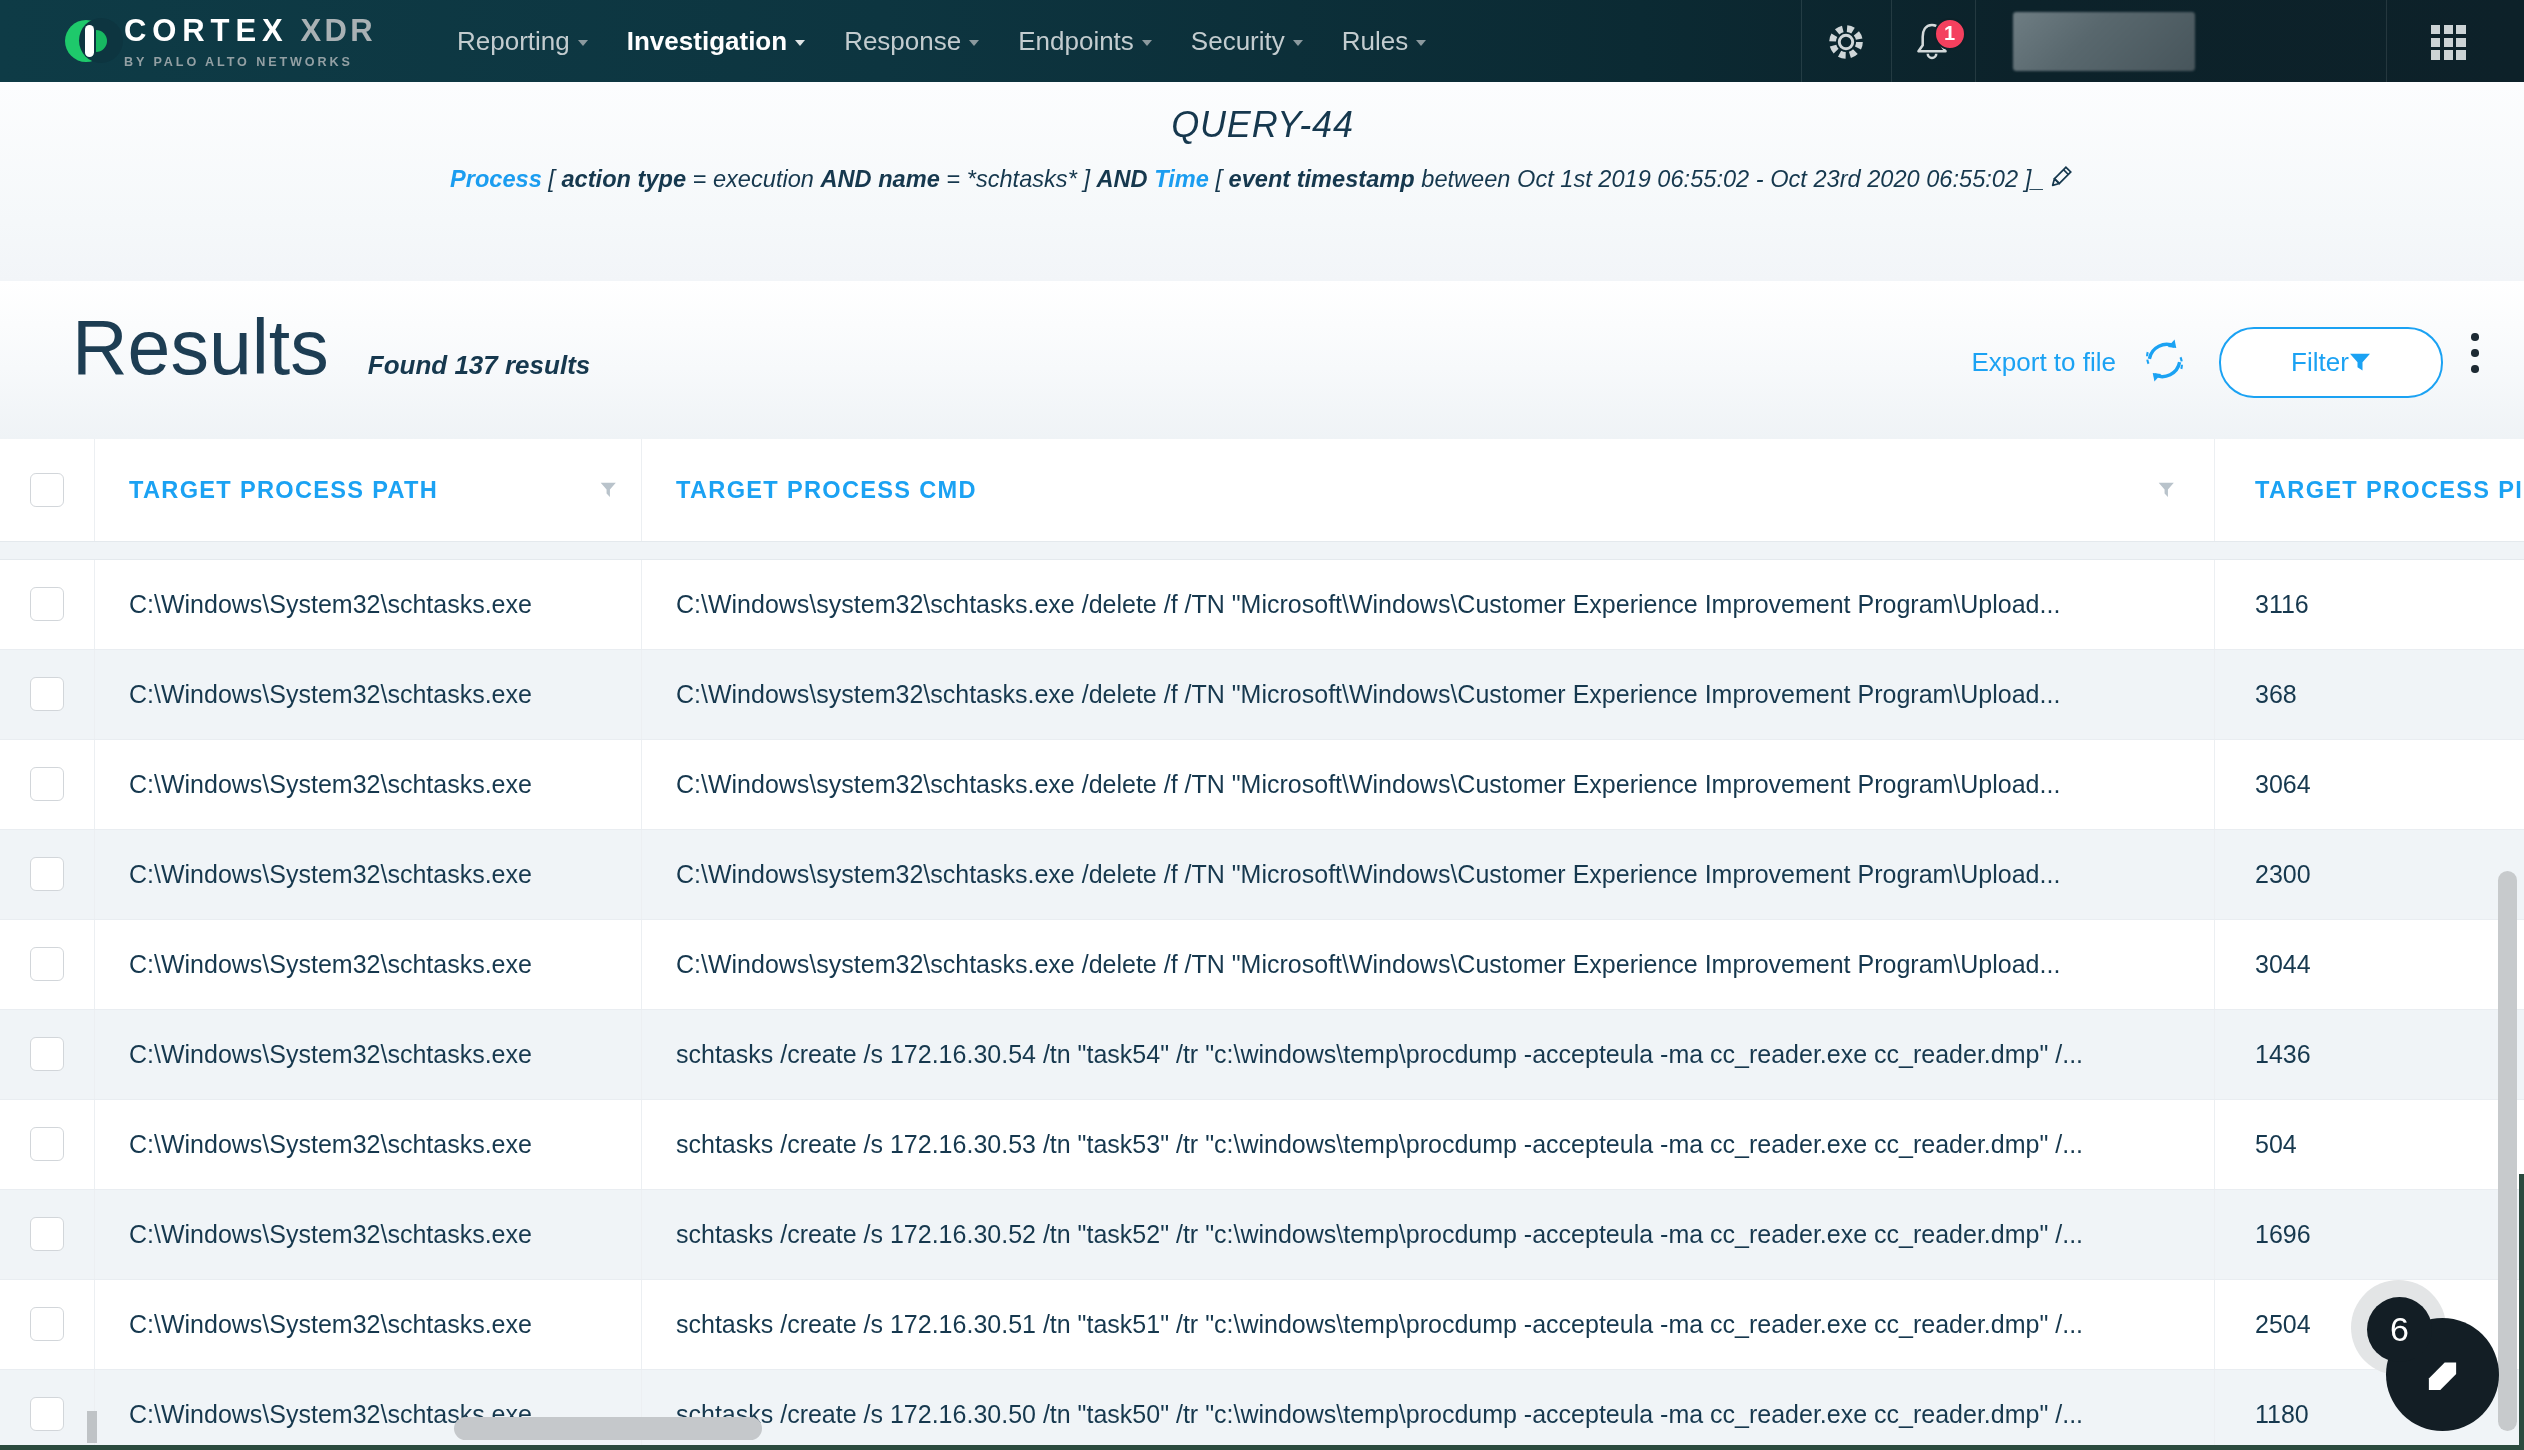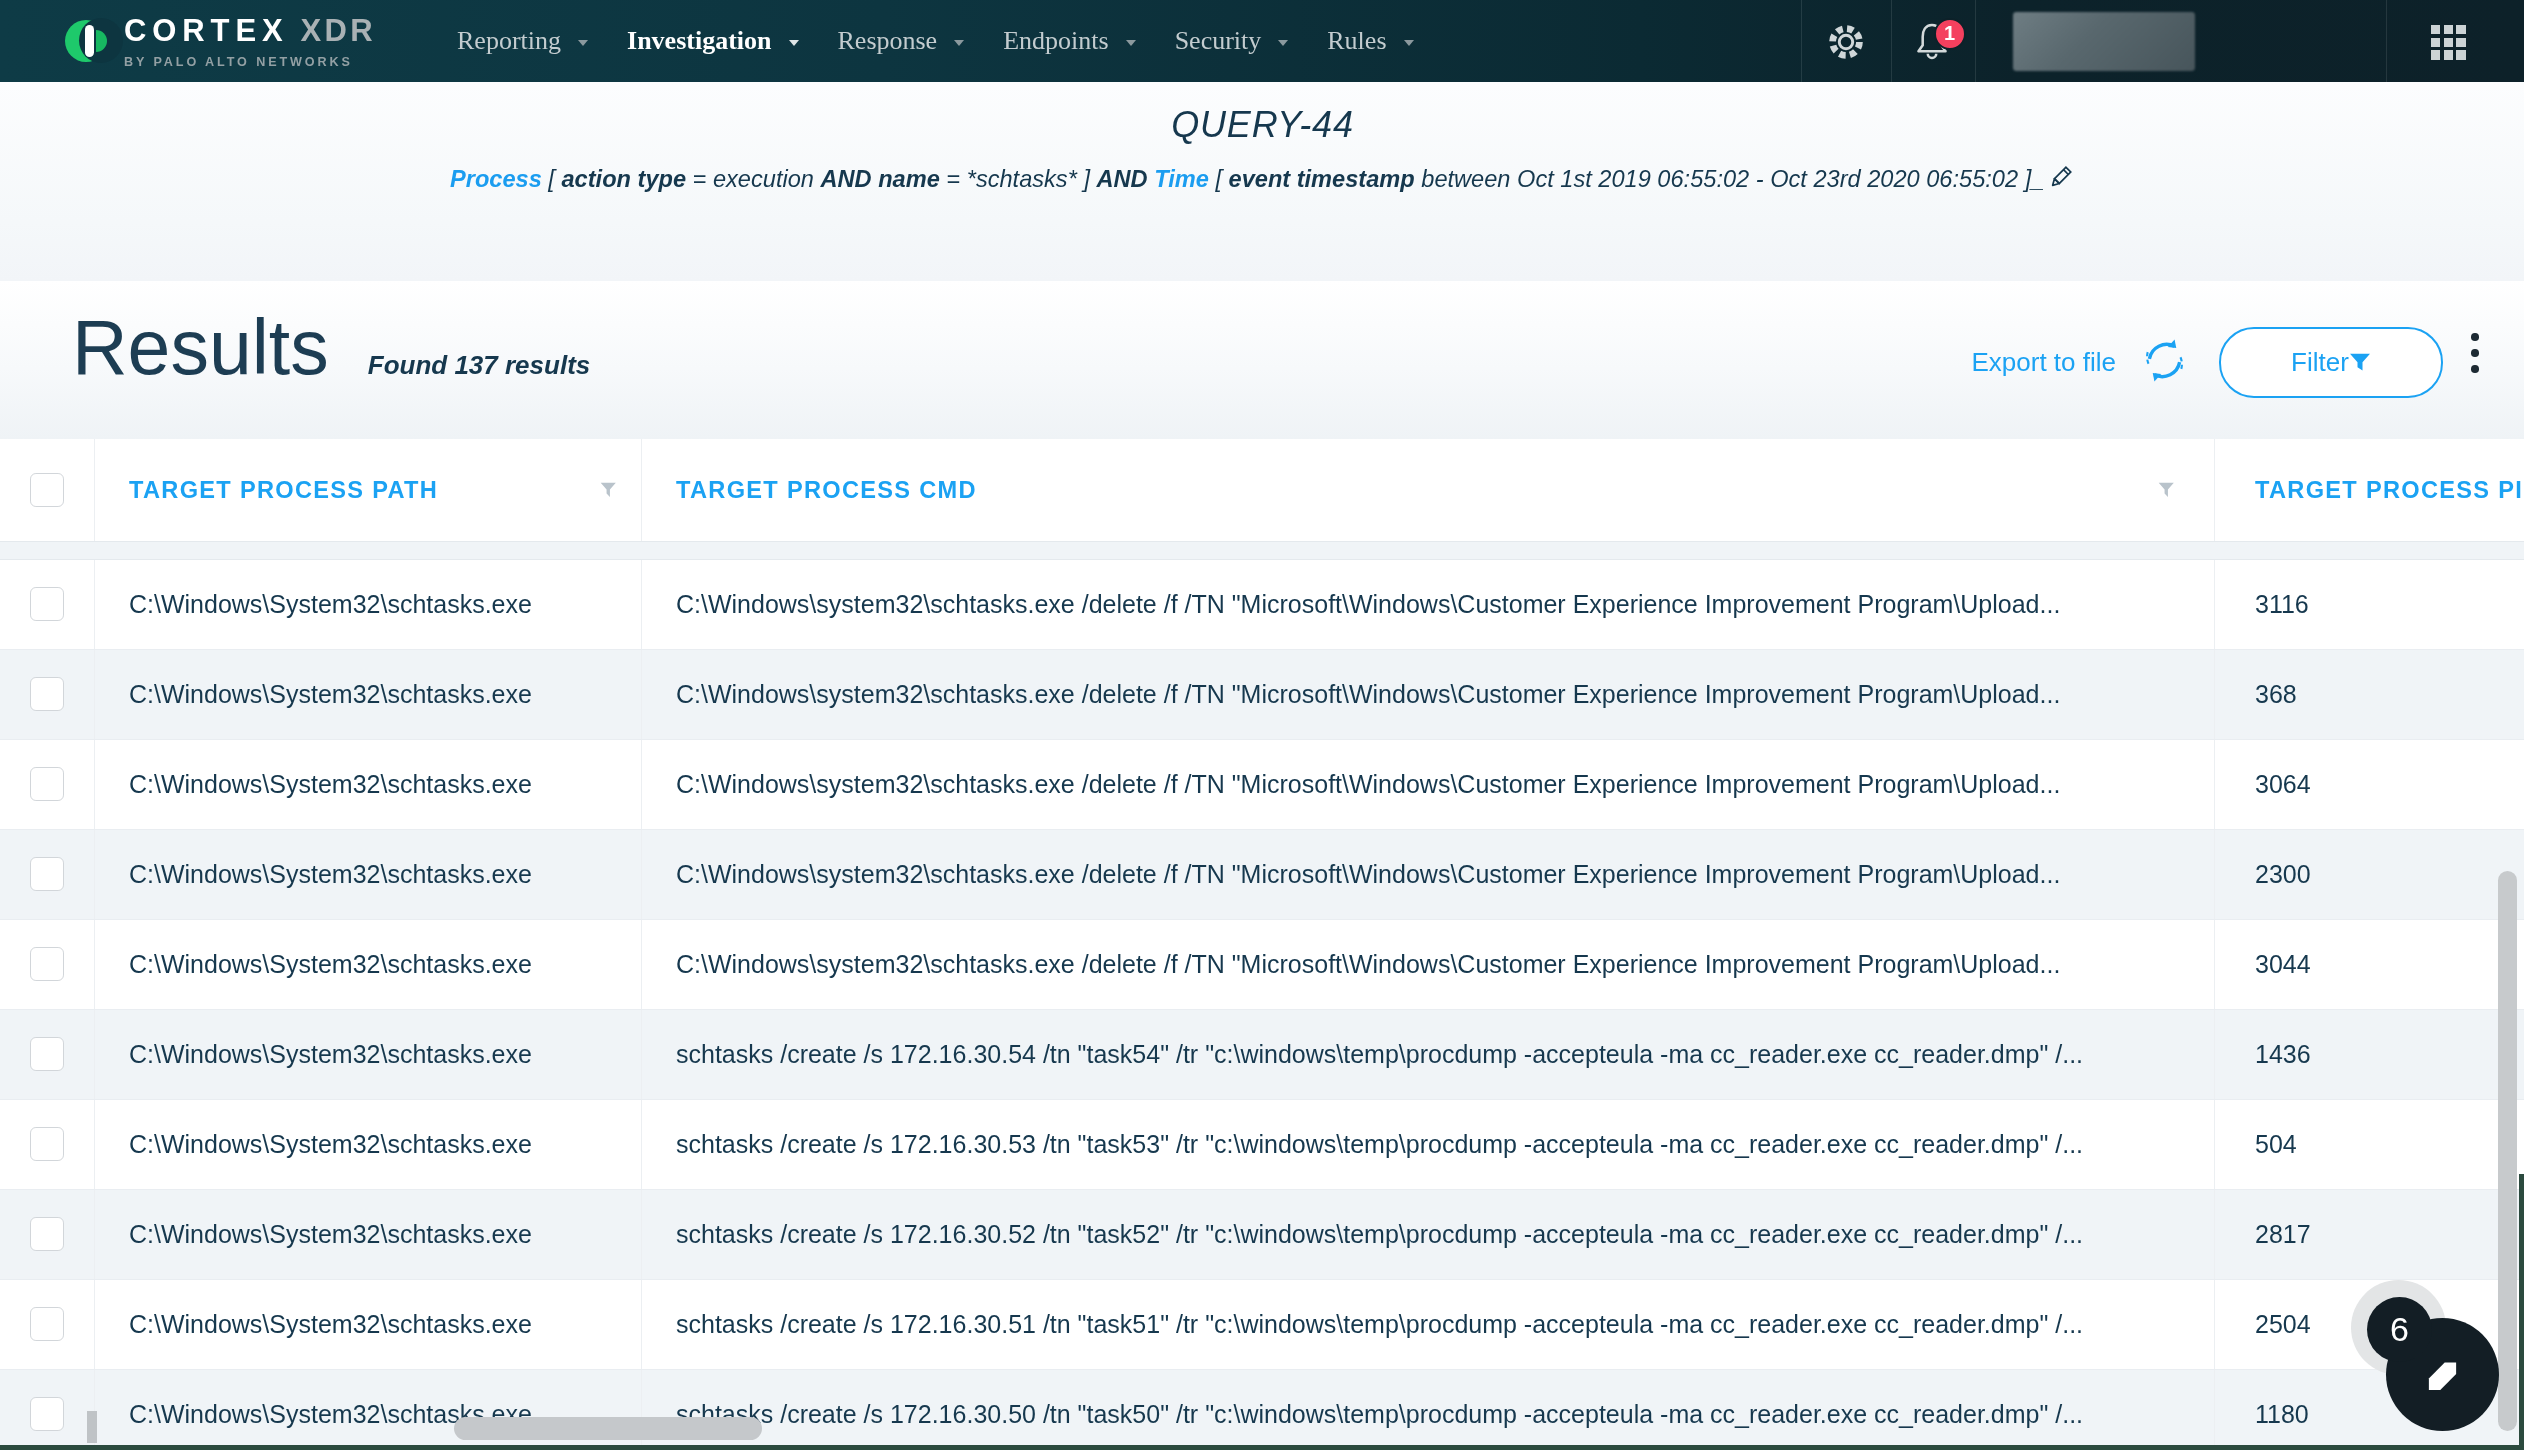--- a/index.html
+++ b/index.html
@@ -15,21 +15,21 @@
   .logo-icon .c1 { position:absolute; inset:0; border-radius:50%; background:#1ec96b; }
   .logo-icon .c2 { position:absolute; top:-1.7px; left:13.5px; width:44px; height:45px; border-radius:50%; background:#0d3540; }
   .logo-icon .c3 { position:absolute; top:5px; left:20px; width:9.3px; height:32px; border-radius:5px; background:#ffffff; }
   .logo-icon .c4 { position:absolute; top:10px; left:31px; width:11px; height:22px; border-radius:0 11px 11px 0; background:#17b861; }
   .brand-text .line1 { display:flex; align-items:baseline; gap:11.8px; }
   .brand-title { color:#ffffff; font-size:31px; font-weight:bold; letter-spacing:5.9px; }
   .brand-suffix { color:#a9b1b4; font-size:31px; font-weight:bold; letter-spacing:3.4px; }
   .brand-subtitle { color:#93a0a4; font-size:12.6px; font-weight:bold; letter-spacing:2.9px; margin-top:6px; }
 
   .main-nav { display:flex; align-items:center; gap:39px; margin-left:81px; }
-  .nav-item { display:flex; align-items:center; gap:17px; cursor:pointer;font-family:Liberation Serif, serif; }
+  .nav-item { display:flex; align-items:center; gap:8px; cursor:pointer; }
   .nav-label { color:#c3cccf; font-size:26px; }
   .nav-item.active .nav-label { color:#ffffff; font-weight:bold; }
   .caret { width:0; height:0; border-left:5.9px solid transparent; border-right:5.9px solid transparent;
            border-top:6.7px solid #8b999e; margin-top:3.4px; }
   .nav-item.active .caret { border-top-color:#dfe5e7; }
 
   .nav-right { position:absolute; right:0; top:0; height:82px; }
   .nav-divider { position:absolute; top:0; width:0.8px; height:82px; background:rgba(255,255,255,0.10); }
   .gear-wrap   { position:absolute; left:1825px; top:21px; }
   .bell-wrap   { position:absolute; left:1910px; top:19.4px; }
@@ -365,21 +365,21 @@
     <div class="cell cell-check">
           <div class="checkbox"></div>
         </div>
     <div class="cell cell-path">
           <span class="cell-text path-text">C:\Windows\System32\schtasks.exe</span>
         </div>
     <div class="cell cell-cmd">
           <span class="cell-text cmd-text">schtasks /create /s 172.16.30.52 /tn "task52" /tr "c:\windows\temp\procdump -accepteula -ma cc_reader.exe cc_reader.dmp" /...</span>
         </div>
     <div class="cell cell-pid">
-          <span class="cell-text pid-text">2817</span>
+          <span class="cell-text pid-text">1696</span>
         </div>
   </div>
 
   <div class="trow">
     <div class="cell cell-check">
           <div class="checkbox"></div>
         </div>
     <div class="cell cell-path">
           <span class="cell-text path-text">C:\Windows\System32\schtasks.exe</span>
         </div>

